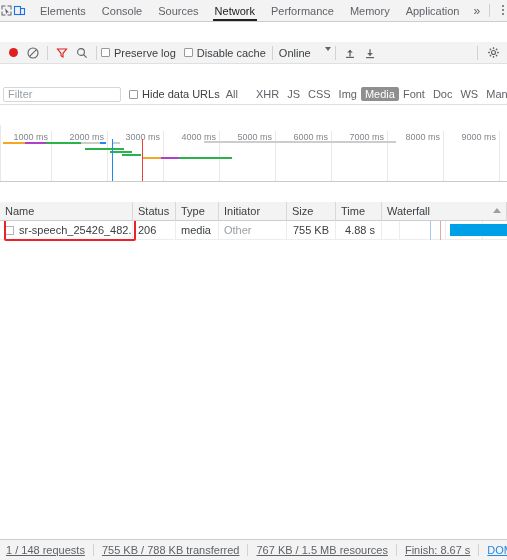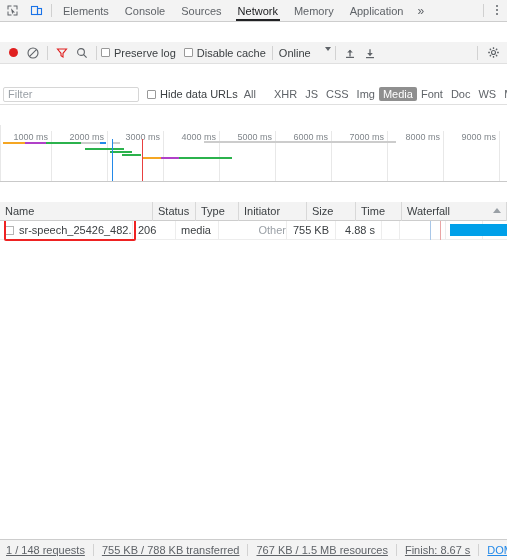--- a/index.html
+++ b/index.html
@@ -92,21 +92,21 @@
 
   
   .filterbar {
     height: 21px; min-height: 21px;
     background: #ffffff;
     border-bottom: 1px solid #e0e0e0;
     display: flex; align-items: center;
     padding: 0 3px;
   }
   .filter-input {
-    width: 136px; height: 15px;
+    width: 118px; height: 15px;
     border: 1px solid #d6d6d6; border-radius: 2px;
     background: #fff;
     font-family: "Liberation Sans", sans-serif;
     font-size: 11px; color: #3c4043;
     padding: 0 4px; margin-right: 8px;
     outline: none;
   }
   .filter-input::placeholder { color: #9aa0a6; }
   .chipsep { width: 1px; height: 12px; background: #d2d2d2; margin: 0 5px; }
   .chip {
@@ -174,21 +174,21 @@
     border-bottom: 1px solid #ededed;
     position: relative;
   }
   .td {
     font-size: 11px; color: #3c4043;
     padding-left: 5px; height: 19px; line-height: 19px;
     border-right: 1px solid #ededed;
     overflow: hidden; white-space: nowrap;
   }
   .td.num { text-align: right; padding-right: 6px; padding-left: 0; }
-  .td.muted { color: #9aa0a6; text-align: right; }
+  .td.muted { color: #9aa0a6; }
   .name-cell { display: flex; align-items: center; }
   .name-box {
     width: 9px; height: 9px; border: 1px solid #b5b5b5; background: #fff;
     margin-right: 5px; flex: none;
   }
   .hl-box {
     position: absolute; border: 2px solid #ee2222; border-radius: 2px;
     pointer-events: none;
   }
   .wf-cell { position: relative; height: 19px; flex: 1; overflow: hidden; }
@@ -237,20 +237,23 @@
           <span>Elements</span>
         </div>
       <div class="tab">
           <span>Console</span>
         </div>
       <div class="tab">
           <span>Sources</span>
         </div>
       <div class="tab active">
           <span>Network</span>
+        </div>
+      <div class="tab">
+          <span>Performance</span>
         </div>
       <div class="tab">
           <span>Memory</span>
         </div>
       <div class="tab">
           <span>Application</span>
         </div>
       <div class="tab-more">
           <span>»</span>
         </div>
@@ -408,21 +411,21 @@
     <div class="ov-bar" style="left:161px;width:18px; top:32px; background:#b040c8"></div>
     <div class="ov-bar" style="left:179px;width:25px; top:32px; background:#2bb24c"></div>
     <div class="ov-bar" style="left:204px;width:28px; top:32px; background:#2bb24c"></div>
 
     <div class="ov-vline" style="left:112px;background:#2389e8"></div>
     <div class="ov-vline" style="left:142px;background:#e84040"></div>
   </div>
 
   <div class="table">
     <div class="thead">
-      <div class="th" style="width:153px"><span>Name</span></div>
+      <div class="th" style="width:133px"><span>Name</span></div>
       <div class="th" style="width:43px"><span>Status</span></div>
       <div class="th" style="width:43px"><span>Type</span></div>
       <div class="th" style="width:68px"><span>Initiator</span></div>
       <div class="th" style="width:49px"><span>Size</span></div>
       <div class="th" style="width:46px"><span>Time</span></div>
       <div class="th" style="flex:1">
         <span>Waterfall</span>
         <span class="th-sort"></span>
       </div>
     </div>

